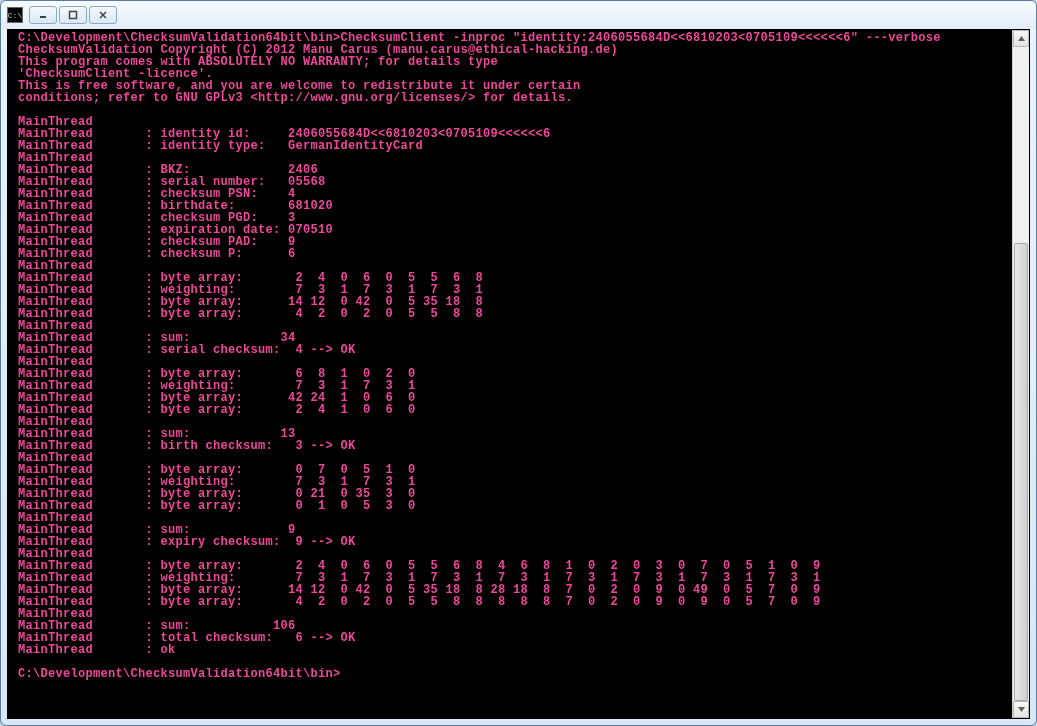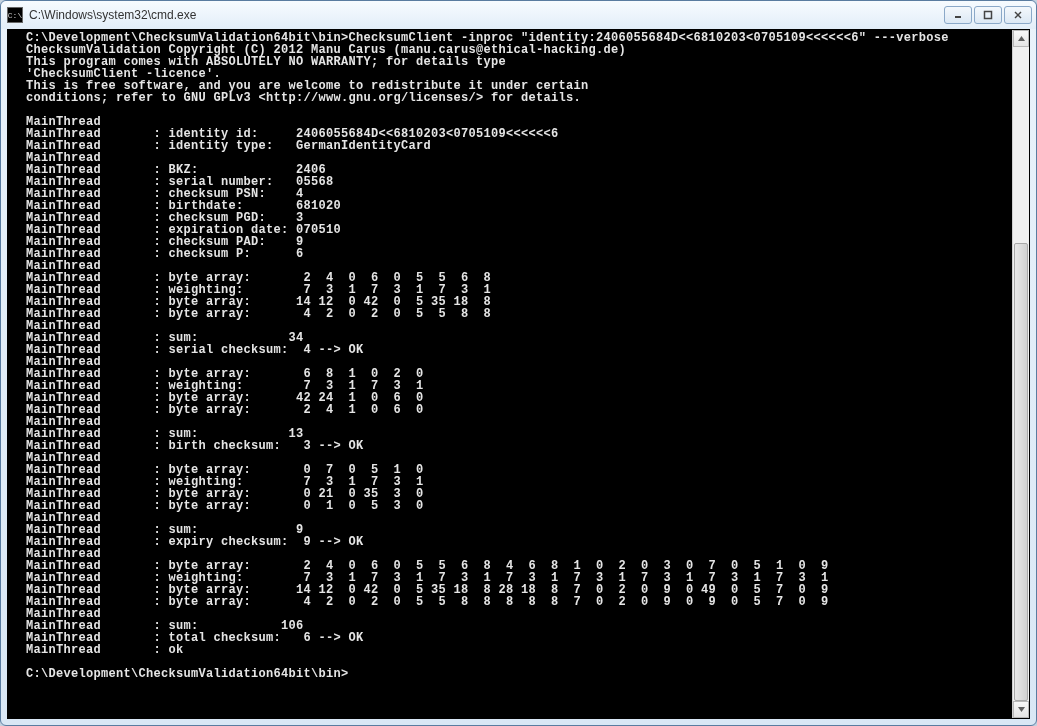--- a/index.html
+++ b/index.html
@@ -72,23 +72,23 @@
     background: #000;
     position: relative;
     display: flex;
     border: 1px solid #000;
   }
   .terminal {
     flex: 1;
     font-family: "Lucida Console", "Courier New", monospace;
     font-size: 12px;
     line-height: 12px;
-    color: #e5e5e5;
+    color: #ec4899;
     white-space: pre;
-    padding: 2px 0 0 18px;
+    padding: 2px 0 0 10px;
     overflow: hidden;
     font-weight: bold;
     letter-spacing: 0.3px;
   }
   .scrollbar {
     width: 17px;
     background: #f0f0f0;
     border-left: 1px solid #d0d0d0;
     display: flex;
     flex-direction: column;
@@ -117,21 +117,20 @@
     border: 1px solid #a8a8a8;
     border-radius: 2px;
   }
 </style>
 </head>
 <body>
 
 <div class="window">
   <div class="titlebar">
     <div class="titlebar-icon">C:\</div>
-    <div class="title-text">C:\Windows\system32\cmd.exe</div>
     <div class="win-controls">
       <div class="win-btn">
         <svg width="10" height="10">
             <line x1="2" y1="7" x2="8" y2="7" stroke="#444" stroke-width="2"></line>
           </svg>
       </div>
       <div class="win-btn">
         <svg width="10" height="10">
             <rect x="1.5" y="1.5" width="7" height="7" fill="none" stroke="#444" stroke-width="1.5"></rect>
           </svg>

